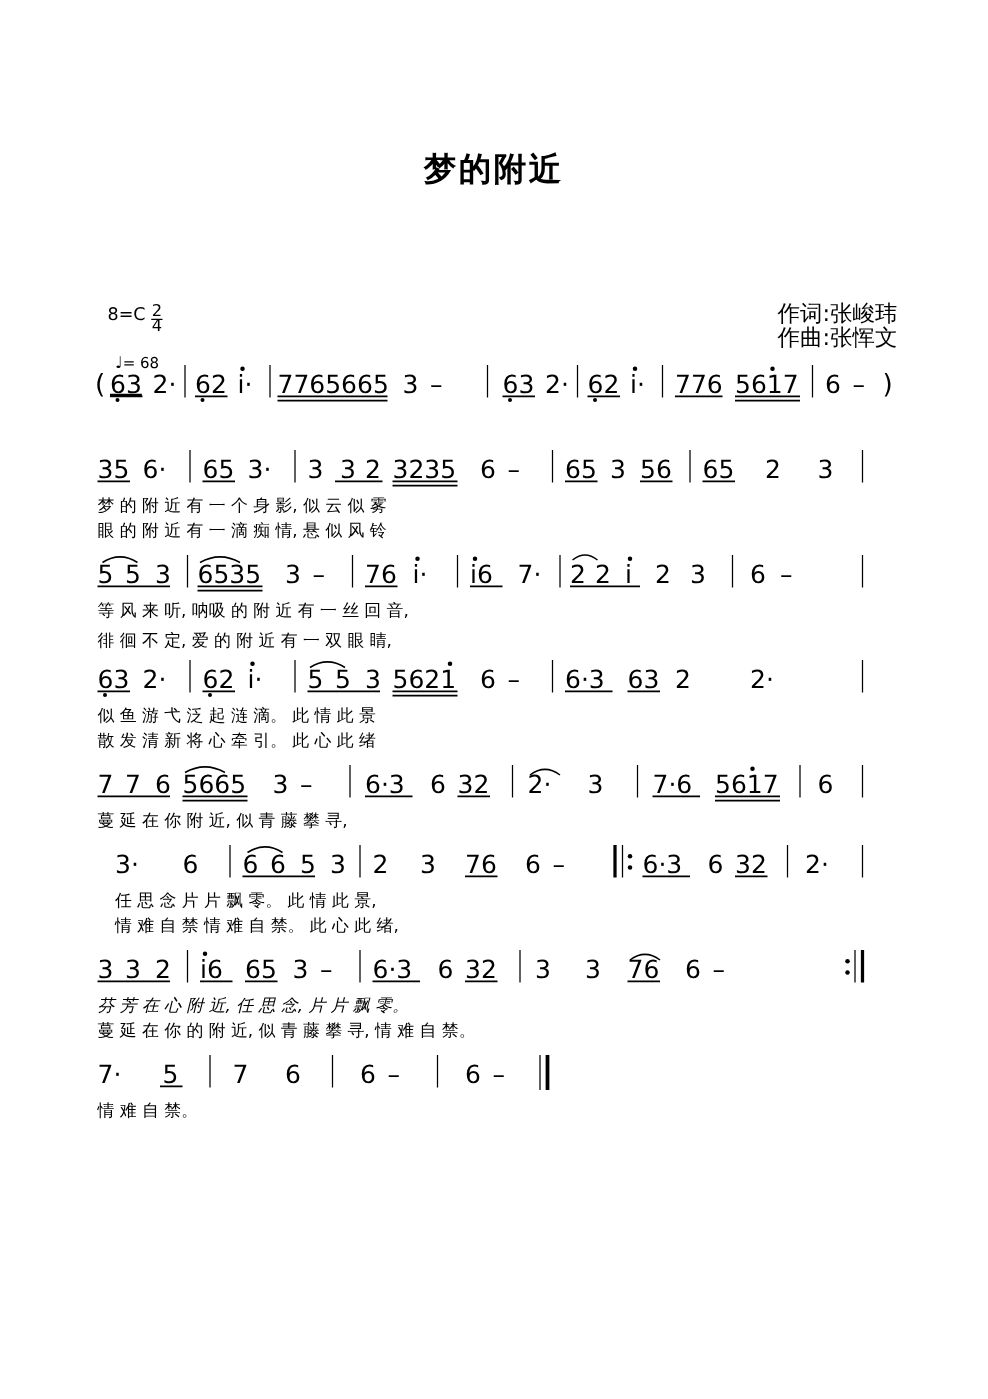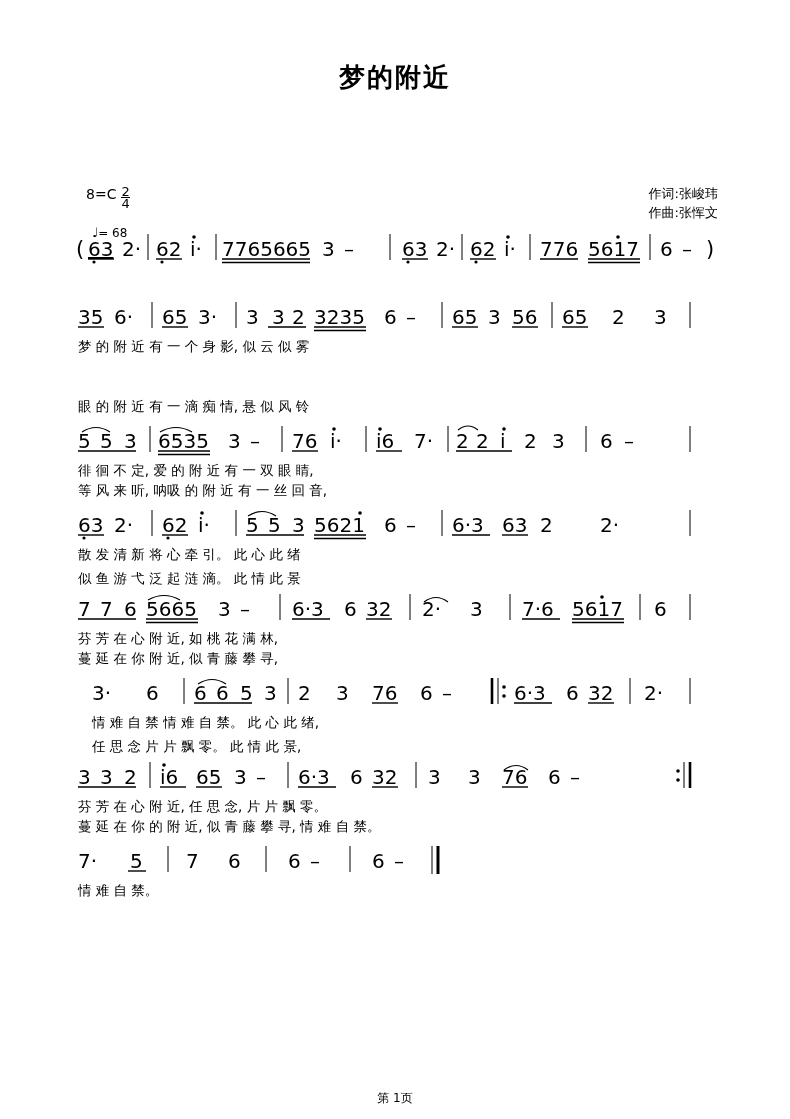--- a/index.html
+++ b/index.html
@@ -19,21 +19,21 @@
     position: relative;
     width: 790px;
     height: 1119px;
   }
   .title {
     text-align: center;
     font-family: "DejaVu Sans", sans-serif;
     font-weight: bold;
     font-size: 26px;
     letter-spacing: 2px;
-    margin-top: 60px;
+    margin-top: 118px;
   }
   .meta-left {
     position: absolute;
     left: 86px;
     top: 126px;
     font-family: "DejaVu Sans", sans-serif;
     font-size: 13px;
   }
   .keysig {
     display: flex;
@@ -60,21 +60,21 @@
     font-size: 12px;
     white-space: nowrap;
     margin-top: 13px;
   }
   .tempo .note { font-size: 13px; }
   .credits {
     position: absolute;
     right: 72px;
     top: 124px;
     font-family: "DejaVu Sans", sans-serif;
-    font-size: 13px;
+    font-size: 18px;
     line-height: 19px;
     text-align: left;
   }
   .score {
     position: absolute;
     left: 0;
     top: 168px;
     width: 790px;
   }
   .system {
@@ -210,21 +210,21 @@
           <text x="562" y="26" font-family="DejaVu Sans" font-size="20">65</text>
           <line x1="562" y1="29" x2="588" y2="29" stroke="#000" stroke-width="1.4"></line>
           <text x="612" y="26" font-family="DejaVu Sans" font-size="20">2</text>
           <text x="654" y="26" font-family="DejaVu Sans" font-size="20">3</text>
           <line x1="690" y1="4" x2="690" y2="30" stroke="#000" stroke-width="1"></line>
         </svg>
       </div>
       <div class="row-lyrics" style="padding-left:0;position:relative;height:20px;">
         <span style="position:absolute;left:78px;">梦 的   附 近   有 一 个 身 影,   似 云 似 雾</span>
       </div>
-      <div class="row-lyrics" style="padding-left:0;position:relative;height:24px;margin-top:40px;">
+      <div class="row-lyrics" style="padding-left:0;position:relative;height:24px;">
         <span style="position:absolute;left:78px;">眼 的   附 近   有 一 滴 痴 情,   悬 似 风 铃</span>
       </div>
     </div>
 
     <div class="system">
       <div class="sysline" style="height:40px;">
         <svg width="790" height="40" style="position:absolute;left:0;top:0;">
           <path d="M82 10 q14 -9 28 0" fill="none" stroke="#000" stroke-width="1.2"></path>
           <text x="78" y="26" font-family="DejaVu Sans" font-size="20">5</text>
           <text x="100" y="26" font-family="DejaVu Sans" font-size="20">5</text>
@@ -255,25 +255,25 @@
           <circle cx="504" cy="7" r="1.8"></circle>
           <line x1="456" y1="29" x2="512" y2="29" stroke="#000" stroke-width="1.4"></line>
           <text x="524" y="26" font-family="DejaVu Sans" font-size="20">2</text>
           <text x="552" y="26" font-family="DejaVu Sans" font-size="20">3</text>
           <line x1="586" y1="4" x2="586" y2="30" stroke="#000" stroke-width="1"></line>
           <text x="600" y="26" font-family="DejaVu Sans" font-size="20">6</text>
           <text x="624" y="26" font-family="DejaVu Sans" font-size="20">–</text>
           <line x1="690" y1="4" x2="690" y2="30" stroke="#000" stroke-width="1"></line>
         </svg>
       </div>
+      <div class="row-lyrics" style="padding-left:0;position:relative;height:24px;">
+        <span style="position:absolute;left:78px;">等 风 来   听,   呐吸 的 附 近   有 一 丝 回   音,</span>
+      </div>
       <div class="row-lyrics" style="padding-left:0;position:relative;height:20px;">
         <span style="position:absolute;left:78px;">徘 徊 不   定,   爱 的 附 近   有 一 双 眼   睛,</span>
-      </div>
-      <div class="row-lyrics" style="padding-left:0;position:relative;height:24px;">
-        <span style="position:absolute;left:78px;">等 风 来   听,   呐吸 的 附 近   有 一 丝 回   音,</span>
       </div>
     </div>
 
     <div class="system">
       <div class="sysline" style="height:40px;">
         <svg width="790" height="40" style="position:absolute;left:0;top:0;">
           <text x="78" y="26" font-family="DejaVu Sans" font-size="20">63</text>
           <line x1="78" y1="29" x2="104" y2="29" stroke="#000" stroke-width="1.4"></line>
           <circle cx="84" cy="32" r="1.6"></circle>
           <text x="114" y="26" font-family="DejaVu Sans" font-size="20">2·</text>
@@ -298,25 +298,25 @@
           <line x1="442" y1="4" x2="442" y2="30" stroke="#000" stroke-width="1"></line>
           <text x="452" y="26" font-family="DejaVu Sans" font-size="20">6·3</text>
           <line x1="452" y1="29" x2="490" y2="29" stroke="#000" stroke-width="1.4"></line>
           <text x="502" y="26" font-family="DejaVu Sans" font-size="20">63</text>
           <line x1="502" y1="29" x2="528" y2="29" stroke="#000" stroke-width="1.4"></line>
           <text x="540" y="26" font-family="DejaVu Sans" font-size="20">2</text>
           <text x="600" y="26" font-family="DejaVu Sans" font-size="20">2·</text>
           <line x1="690" y1="4" x2="690" y2="30" stroke="#000" stroke-width="1"></line>
         </svg>
       </div>
+      <div class="row-lyrics" style="padding-left:0;position:relative;height:20px;">
+        <span style="position:absolute;left:78px;">似 鱼   游 弋   泛 起 涟   滴。   此 情 此 景</span>
+      </div>
       <div class="row-lyrics" style="padding-left:0;position:relative;height:24px;">
         <span style="position:absolute;left:78px;">散 发   清 新   将 心 牵   引。   此 心 此 绪</span>
-      </div>
-      <div class="row-lyrics" style="padding-left:0;position:relative;height:20px;">
-        <span style="position:absolute;left:78px;">似 鱼   游 弋   泛 起 涟   滴。   此 情 此 景</span>
       </div>
     </div>
 
     <div class="system">
       <div class="sysline" style="height:40px;">
         <svg width="790" height="40" style="position:absolute;left:0;top:0;">
           <text x="78" y="26" font-family="DejaVu Sans" font-size="20">7</text>
           <text x="100" y="26" font-family="DejaVu Sans" font-size="20">7</text>
           <text x="124" y="26" font-family="DejaVu Sans" font-size="20">6</text>
           <line x1="78" y1="29" x2="136" y2="29" stroke="#000" stroke-width="1.4"></line>
@@ -341,23 +341,20 @@
           <line x1="522" y1="29" x2="560" y2="29" stroke="#000" stroke-width="1.4"></line>
           <text x="572" y="26" font-family="DejaVu Sans" font-size="20">5617</text>
           <line x1="572" y1="29" x2="624" y2="29" stroke="#000" stroke-width="1.4"></line>
           <line x1="572" y1="32.5" x2="624" y2="32.5" stroke="#000" stroke-width="1.4"></line>
           <circle cx="602" cy="7" r="1.8"></circle>
           <line x1="640" y1="4" x2="640" y2="30" stroke="#000" stroke-width="1"></line>
           <text x="654" y="26" font-family="DejaVu Sans" font-size="20">6</text>
           <line x1="690" y1="4" x2="690" y2="30" stroke="#000" stroke-width="1"></line>
         </svg>
       </div>
-      <div class="row-lyrics" style="padding-left:0;position:relative;height:20px;">
-        <span style="position:absolute;left:78px;">芬 芳 在 心 附   近,   如 桃 花   满   林,</span>
-      </div>
       <div class="row-lyrics" style="padding-left:0;position:relative;height:24px;text-align:center;">
         <span style="position:absolute;left:78px;">蔓 延 在 你 附   近,   似 青 藤   攀   寻,</span>
       </div>
     </div>
 
     <div class="system">
       <div class="sysline" style="height:40px;">
         <svg width="790" height="40" style="position:absolute;left:0;top:0;">
           <text x="92" y="26" font-family="DejaVu Sans" font-size="20">3·</text>
           <text x="146" y="26" font-family="DejaVu Sans" font-size="20">6</text>
@@ -382,25 +379,25 @@
           <text x="514" y="26" font-family="DejaVu Sans" font-size="20">6·3</text>
           <line x1="514" y1="29" x2="552" y2="29" stroke="#000" stroke-width="1.4"></line>
           <text x="566" y="26" font-family="DejaVu Sans" font-size="20">6</text>
           <text x="588" y="26" font-family="DejaVu Sans" font-size="20">32</text>
           <line x1="588" y1="29" x2="614" y2="29" stroke="#000" stroke-width="1.4"></line>
           <line x1="630" y1="4" x2="630" y2="30" stroke="#000" stroke-width="1"></line>
           <text x="644" y="26" font-family="DejaVu Sans" font-size="20">2·</text>
           <line x1="690" y1="4" x2="690" y2="30" stroke="#000" stroke-width="1"></line>
         </svg>
       </div>
+      <div class="row-lyrics" style="padding-left:0;position:relative;height:20px;">
+        <span style="position:absolute;left:92px;">任   思 念   片 片 飘   零。   此 情 此   景,</span>
+      </div>
       <div class="row-lyrics" style="padding-left:0;position:relative;height:24px;">
         <span style="position:absolute;left:92px;">情 难  自 禁   情 难 自   禁。   此 心 此   绪,</span>
-      </div>
-      <div class="row-lyrics" style="padding-left:0;position:relative;height:20px;">
-        <span style="position:absolute;left:92px;">任   思 念   片 片 飘   零。   此 情 此   景,</span>
       </div>
     </div>
 
     <div class="system">
       <div class="sysline" style="height:40px;">
         <svg width="790" height="40" style="position:absolute;left:0;top:0;">
           <text x="78" y="26" font-family="DejaVu Sans" font-size="20">3</text>
           <text x="100" y="26" font-family="DejaVu Sans" font-size="20">3</text>
           <text x="124" y="26" font-family="DejaVu Sans" font-size="20">2</text>
           <line x1="78" y1="29" x2="136" y2="29" stroke="#000" stroke-width="1.4"></line>
@@ -425,21 +422,21 @@
           <text x="502" y="26" font-family="DejaVu Sans" font-size="20">76</text>
           <line x1="502" y1="29" x2="528" y2="29" stroke="#000" stroke-width="1.4"></line>
           <text x="548" y="26" font-family="DejaVu Sans" font-size="20">6</text>
           <text x="570" y="26" font-family="DejaVu Sans" font-size="20">–</text>
           <line x1="684" y1="4" x2="684" y2="30" stroke="#000" stroke-width="1"></line>
           <circle cx="678" cy="13" r="1.8"></circle>
           <circle cx="678" cy="22" r="1.8"></circle>
           <line x1="690" y1="4" x2="690" y2="30" stroke="#000" stroke-width="2.6"></line>
         </svg>
       </div>
-      <div class="row-lyrics" style="padding-left:18px;position:relative;height:20px;">
+      <div class="row-lyrics" style="padding-left:18px;position:relative;height:20px;font-style:italic;">
         <span style="position:absolute;left:78px;">芬 芳 在 心 附 近,   任  思   念,   片 片 飘 零。</span>
       </div>
       <div class="row-lyrics" style="padding-left:13px;position:relative;height:24px;">
         <span style="position:absolute;left:78px;">蔓 延 在 你 的 附 近,   似 青 藤 攀   寻,   情 难 自 禁。</span>
       </div>
     </div>
 
     <div class="system">
       <div class="sysline" style="height:40px;">
         <svg width="790" height="40" style="position:absolute;left:0;top:0;">

